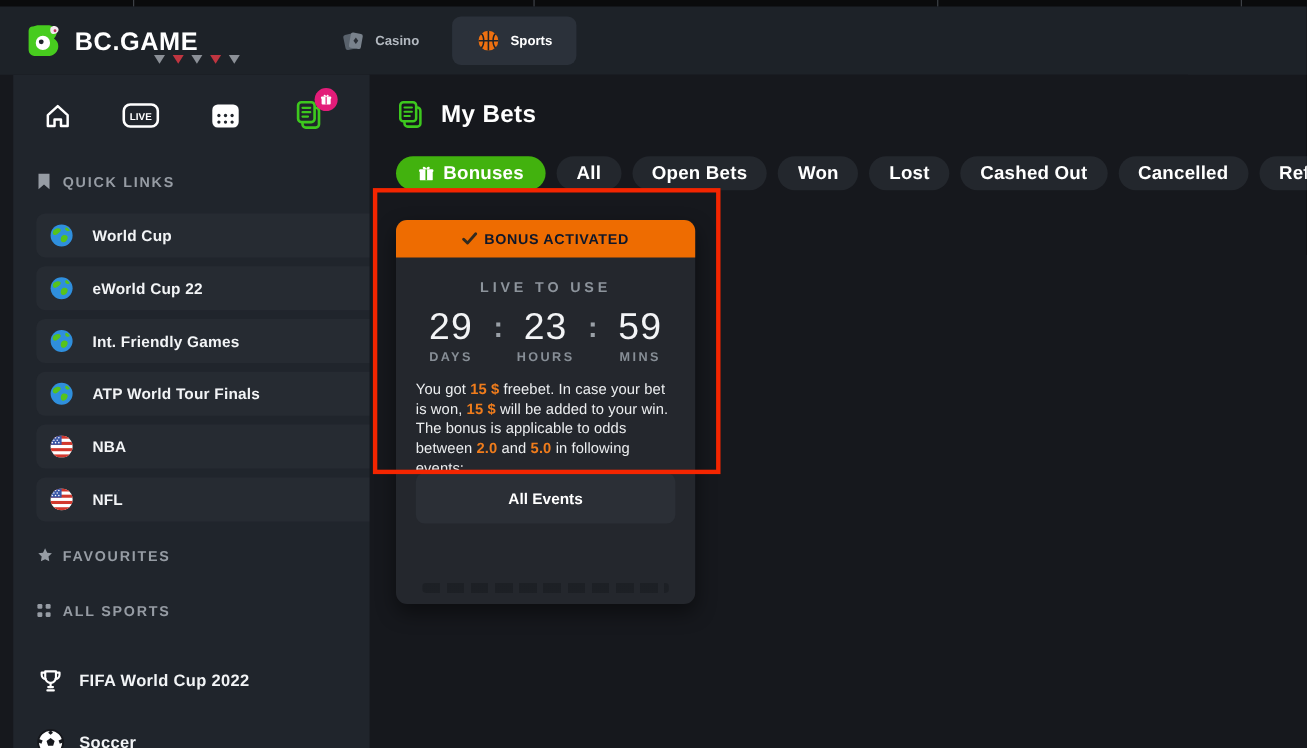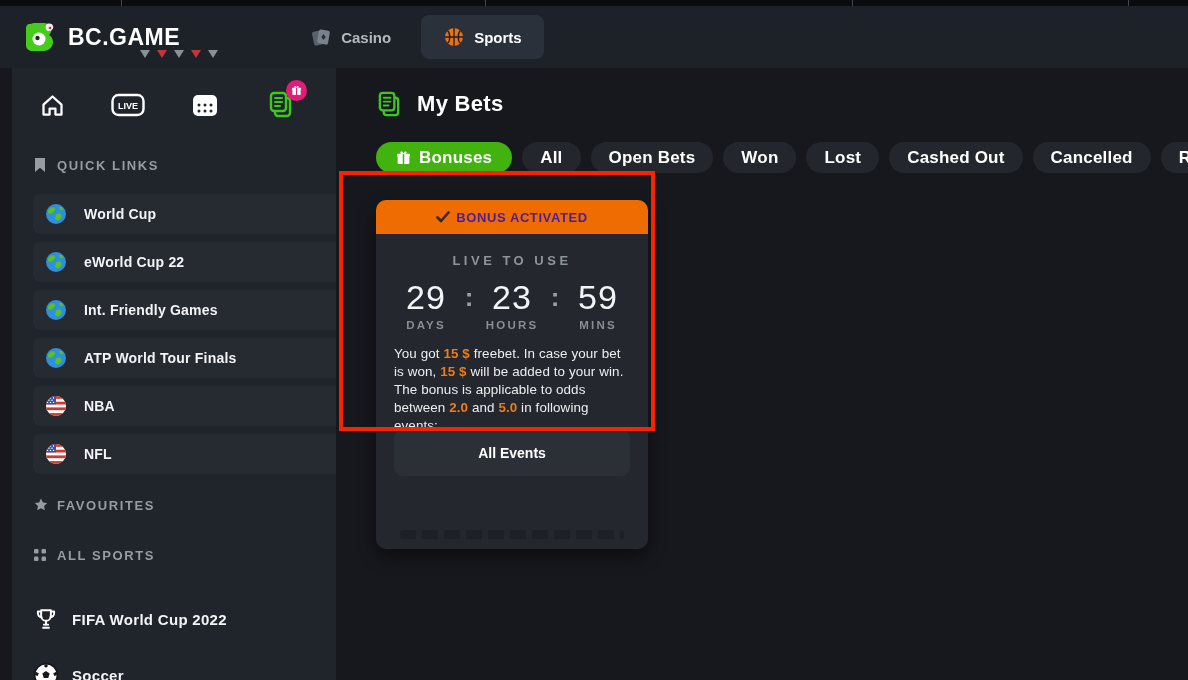--- a/index.html
+++ b/index.html
@@ -14,28 +14,28 @@
   
   .topbar { position:absolute; left:0; top:6px; width:100%; height:62px; background:#1d2228;
     display:flex; align-items:center; }
   .logo { display:flex; align-items:center; gap:8px; margin-left:22px; cursor:pointer; position:relative; }
   .logo-text { color:#fff; font-weight:bold; font-size:23px; letter-spacing:0.5px; }
   .bunting { position:absolute; left:118px; top:32px; display:flex; gap:7px; }
   .bunting i { width:0; height:0; border-left:5px solid transparent; border-right:5px solid transparent; border-top:8px solid #8b9097; }
   .bunting i.red { border-top-color:#c03540; }
   .top-tabs { display:flex; align-items:center; margin-left:108px; gap:8px; }
   .top-tab { display:flex; align-items:center; gap:9px; height:44px; padding:0 22px; border-radius:8px;
-    color:#b3b9c0; font-size:15px; font-weight:600; cursor:pointer; }
+    color:#b3b9c0; font-size:12px; font-weight:600; cursor:pointer; }
   .top-tab.active { background:#2b313a; color:#fff; font-weight:bold; }
 
   
   .sidebar { position:absolute; left:12px; top:68px; width:384px; height:612px; background:#20252c;
     padding:20px 18px 0 21px; }
   .main { position:absolute; left:336px; top:68px; width:744px; height:612px; background:#16181d;
-    padding:14px 0 0 40px; }
+    padding:14px 0 0 24px; }
 
   
   .nav-icons { display:flex; align-items:center; justify-content:space-between; padding:0 4px 0 2px; height:34px; }
   .nav-icon { position:relative; width:34px; height:34px; display:flex; align-items:center; justify-content:center; cursor:pointer; }
   .badge { position:absolute; top:-8px; right:-9px; width:21px; height:21px; border-radius:50%;
     background:#e31c79; display:flex; align-items:center; justify-content:center; }
   .section-head { display:flex; align-items:center; height:26px; margin-top:30px; }
   .section-head .sh-icon { width:24px; display:flex; align-items:center; }
   .section-head .sh-label { color:#969ca4; font-size:13px; font-weight:bold; letter-spacing:1.6px; }
   .section-head .spacer { flex:1; }
@@ -58,21 +58,21 @@
   .page-title { color:#fff; font-size:22px; font-weight:bold; letter-spacing:0.3px; }
   .chips { display:flex; align-items:center; gap:10px; margin-top:20px; }
   .chip { height:31px; border-radius:16px; background:#23272d; color:#fff; font-size:17px; font-weight:bold;
     display:flex; align-items:center; padding:0 18px; letter-spacing:0.2px; cursor:pointer; white-space:nowrap; }
   .chip.active { background:#42b20e; gap:8px; padding:0 20px; }
 
   
   .card { position:relative; width:272px; margin-top:27px; margin-left:0; background:#24272d; border-radius:10px;
     box-shadow:0 8px 18px rgba(0,0,0,0.45); height:349px; }
   .card-head { height:34px; background:#ee6c01; border-radius:10px 10px 0 0; display:flex; align-items:center;
-    justify-content:center; gap:6px; color:#4c1d95; font-size:13px; font-weight:bold; letter-spacing:0.6px; }
+    justify-content:center; gap:6px; color:#0f172a; font-size:13px; font-weight:bold; letter-spacing:0.6px; }
   .timer-title { margin-top:19px; text-align:center; color:#8d949c; font-size:13px; font-weight:bold; letter-spacing:3.5px; }
   .countdown { display:flex; justify-content:center; align-items:flex-start; margin-top:12px; gap:0; }
   .cd-col { width:72px; text-align:center; }
   .cd-num { color:#f3f4f6; font-size:34px; font-weight:500; letter-spacing:1px; line-height:1; }
   .cd-lab { margin-top:5px; color:#878e96; font-size:11.5px; font-weight:600; letter-spacing:2.2px; }
   .cd-sep { color:#9aa0a7; font-size:26px; font-weight:600; line-height:34px; width:14px; text-align:center; }
   .bonus-text { margin:14px 18px 0 18px; color:#eceef0; font-size:13.4px; line-height:1.34; font-weight:500;
     letter-spacing:0.1px; }
   .bonus-text .hl { color:#ef7c1c; font-weight:bold; }
   .all-events { position:absolute; left:18px; right:18px; top:230px; height:46px; background:#2b2f36;

